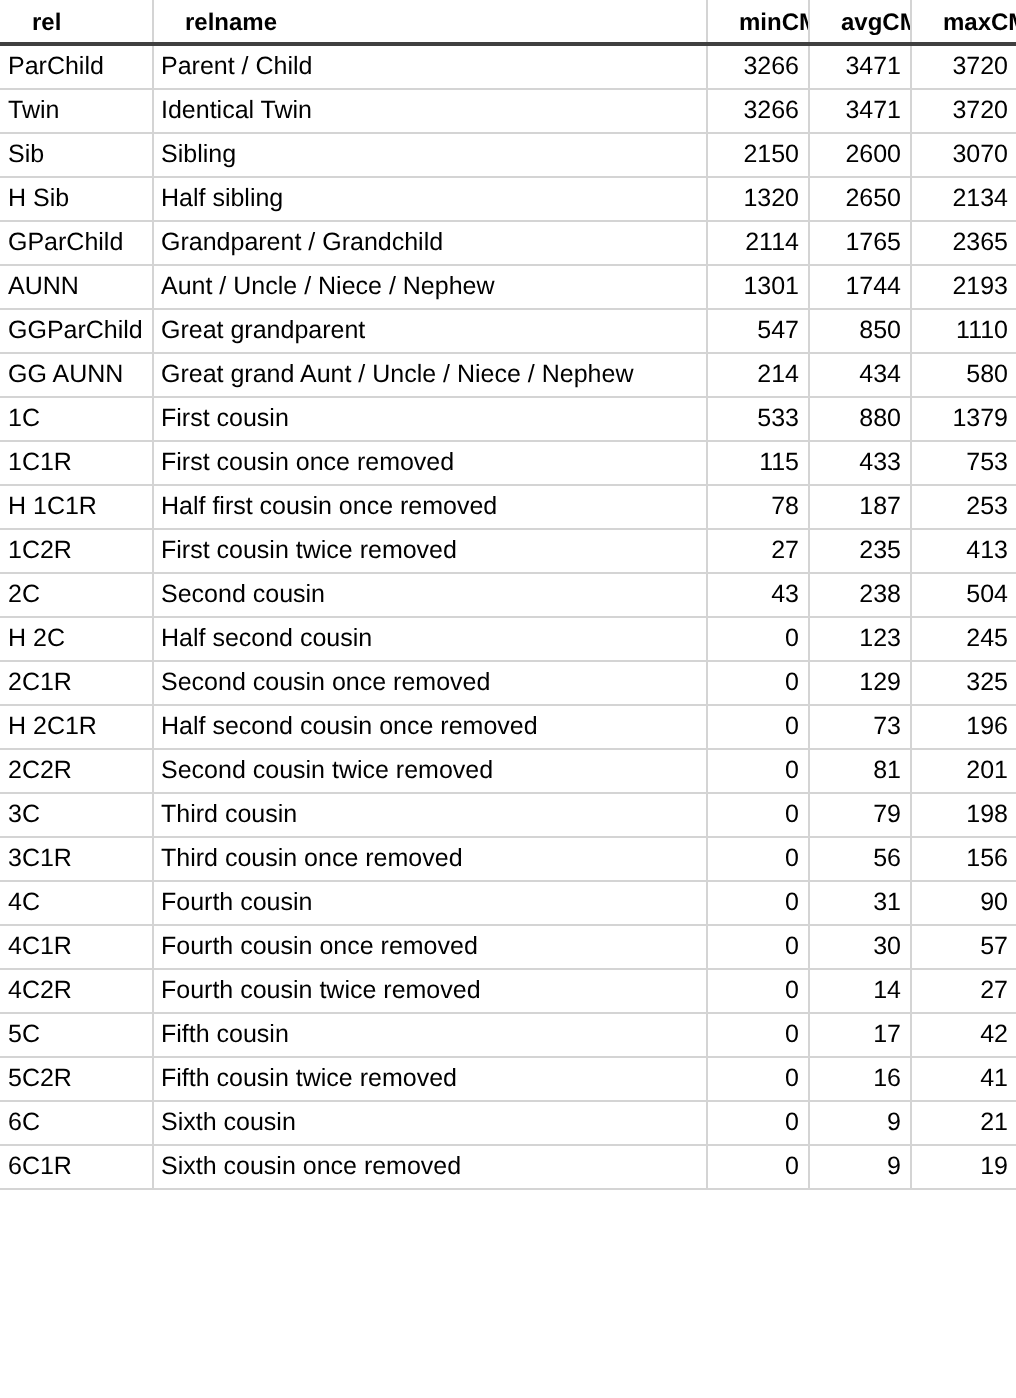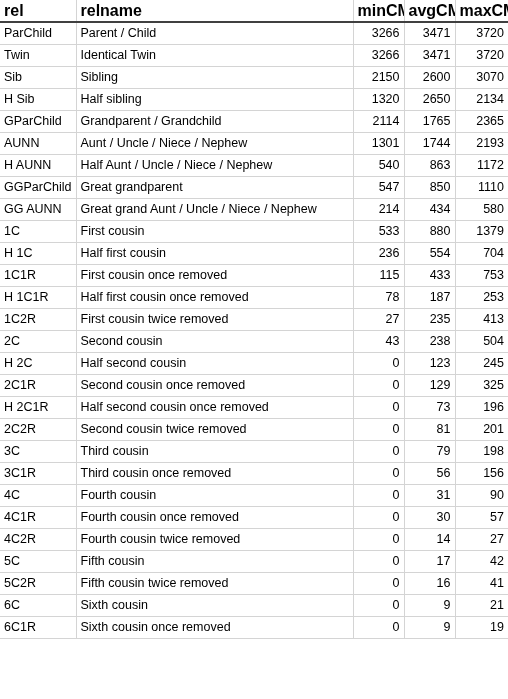--- a/index.html
+++ b/index.html
@@ -21,23 +21,23 @@
     color: #000000;
   }
   table.cm-table col.col-rel      { width: 76px; }
   table.cm-table col.col-relname  { width: 277px; }
   table.cm-table col.col-mincm    { width: 51px; }
   table.cm-table col.col-avgcm    { width: 51px; }
   table.cm-table col.col-maxcm    { width: 53px; }
 
   thead th {
     height: 21px;
-    padding: 0 4px;
+    padding: 0 16px;
     font-weight: bold;
-    font-size: 16px;
+    font-size: 12px;
     text-align: left;
     vertical-align: middle;
     border-right: 1px solid #d4d4d4;
     border-bottom: 2px solid #404040;
     background: #ffffff;
     white-space: nowrap;
     overflow: hidden;
   }
   thead th.num { text-align: center; }
   thead th:last-child { border-right: none; }
@@ -114,27 +114,20 @@
         <td class="num">2365</td>
       </tr>
       <tr>
         <td>AUNN</td>
         <td>Aunt / Uncle / Niece / Nephew</td>
         <td class="num">1301</td>
         <td class="num">1744</td>
         <td class="num">2193</td>
       </tr>
       <tr>
-        <td>H AUNN</td>
-        <td>Half Aunt / Uncle / Niece / Nephew</td>
-        <td class="num">540</td>
-        <td class="num">863</td>
-        <td class="num">1172</td>
-      </tr>
-      <tr>
         <td>GGParChild</td>
         <td>Great grandparent</td>
         <td class="num">547</td>
         <td class="num">850</td>
         <td class="num">1110</td>
       </tr>
       <tr>
         <td>GG AUNN</td>
         <td>Great grand Aunt / Uncle / Niece / Nephew</td>
         <td class="num">214</td>
@@ -142,27 +135,20 @@
         <td class="num">580</td>
       </tr>
       <tr>
         <td>1C</td>
         <td>First cousin</td>
         <td class="num">533</td>
         <td class="num">880</td>
         <td class="num">1379</td>
       </tr>
       <tr>
-        <td>H 1C</td>
-        <td>Half first cousin</td>
-        <td class="num">236</td>
-        <td class="num">554</td>
-        <td class="num">704</td>
-      </tr>
-      <tr>
         <td>1C1R</td>
         <td>First cousin once removed</td>
         <td class="num">115</td>
         <td class="num">433</td>
         <td class="num">753</td>
       </tr>
       <tr>
         <td>H 1C1R</td>
         <td>Half first cousin once removed</td>
         <td class="num">78</td>

